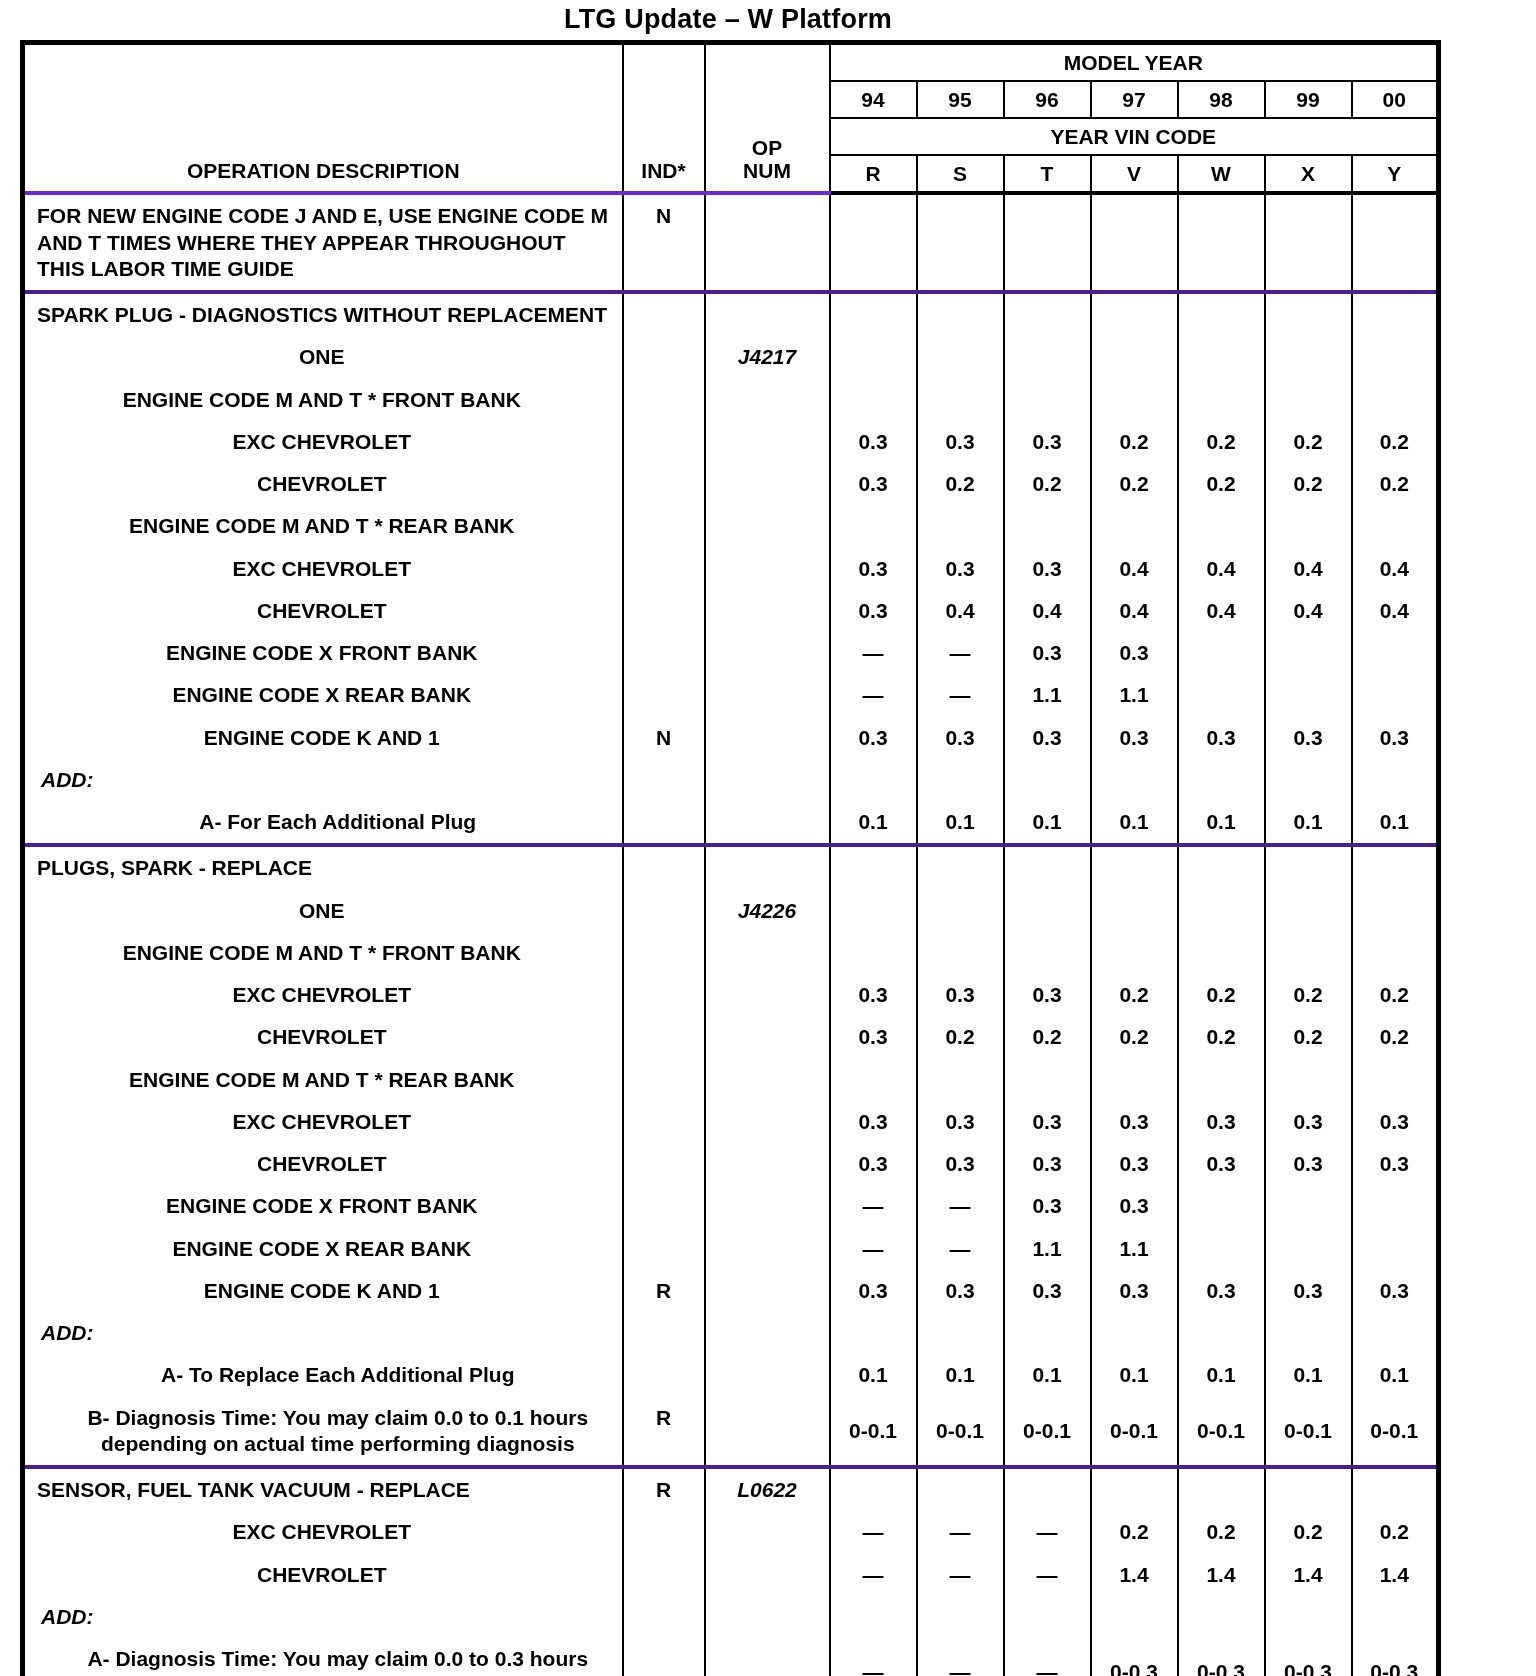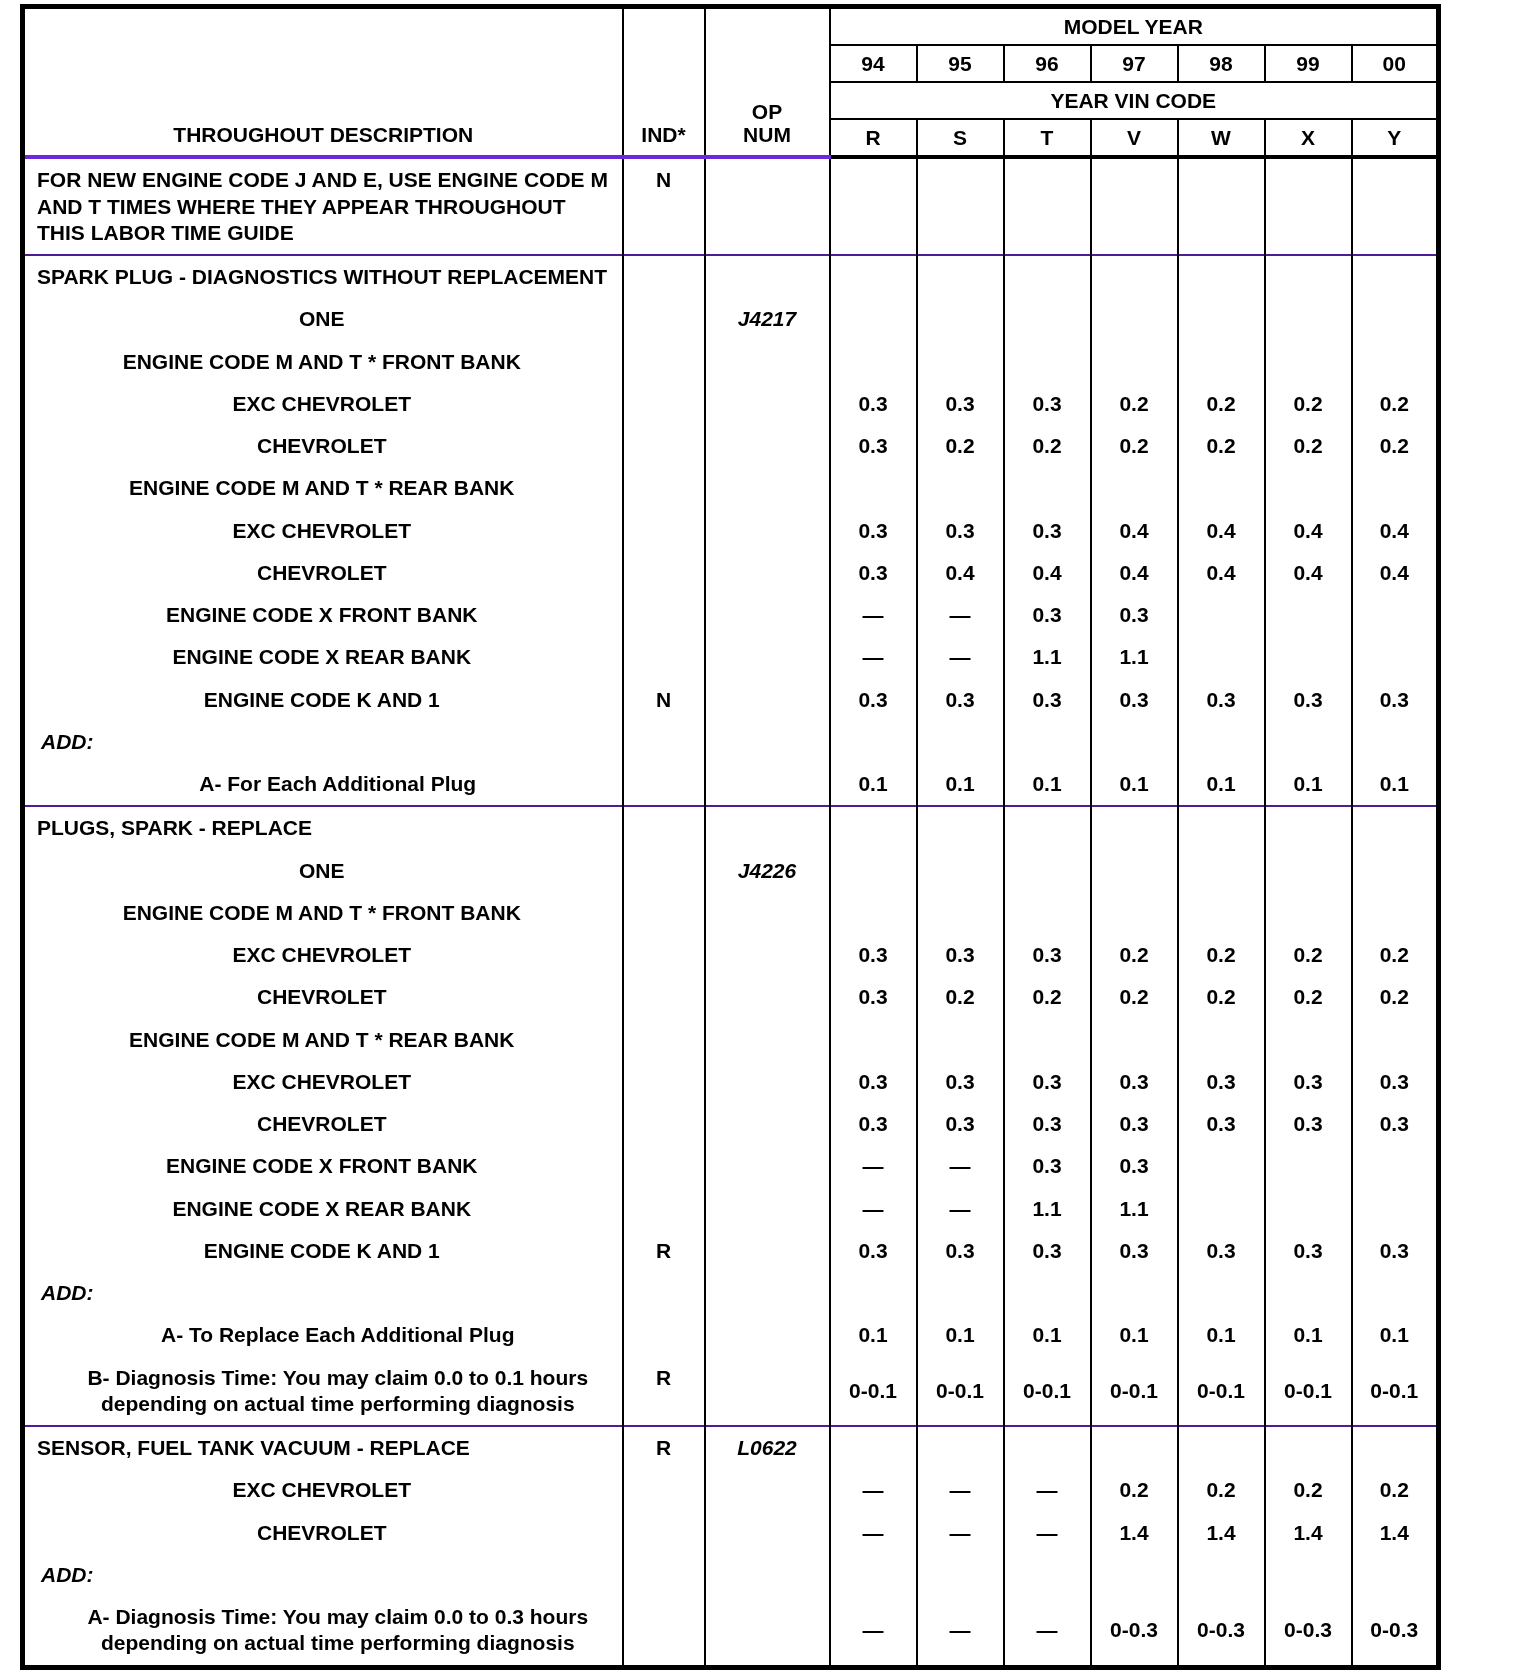--- a/index.html
+++ b/index.html
@@ -50,52 +50,53 @@
   th.op-h { white-space: pre-line; }
   tr.vin-row th { border-bottom: 4px solid #000; }
 
   tbody td {
     border-top: 0;
     border-bottom: 0;
     font-size: 21px;
     padding: 8px 6px;
     line-height: 1.25;
   }
-  tbody tr.sec-top td { border-top: 2px solid #4c1d95; }
+  tbody tr.sec-top td { border-top: 4px solid #4c1d95; }
 
   td.desc { text-align: center; padding-right: 9px; vertical-align: top; }
   td.desc.title { text-align: left; padding-left: 12px; }
   td.desc.note  { text-align: left; padding-left: 12px; }
   td.desc.add-label { text-align: left; padding-left: 16px; font-style: italic; }
   td.desc.add-item  { text-align: center; padding-left: 38px; }
   td.ind   { text-align: center; vertical-align: top; }
   td.opnum { text-align: center; vertical-align: top; font-style: italic; }
   td.val   { text-align: center; vertical-align: middle; }
 </style>
 </head>
 <body>
 
 <div class="page">
+  <div class="doc-title">LTG Update – W Platform</div>
 
   <table class="ltg">
     <colgroup>
       <col class="c-desc">
       <col class="c-ind">
       <col class="c-op">
       <col class="c-yr">
         <col class="c-yr">
         <col class="c-yr">
         <col class="c-yr">
         <col class="c-yr">
         <col class="c-yr">
         <col class="c-yr">
     </colgroup>
     <thead>
       <tr>
-        <th rowspan="4" class="tall desc-h">THROUGHOUT DESCRIPTION</th>
+        <th rowspan="4" class="tall desc-h">OPERATION DESCRIPTION</th>
         <th rowspan="4" class="tall ind-h">IND*</th>
         <th rowspan="4" class="tall op-h">OP
 NUM</th>
         <th colspan="7" class="span-h">MODEL YEAR</th>
       </tr>
       <tr>
         <th>94</th>
         <th>95</th>
         <th>96</th>
         <th>97</th>

